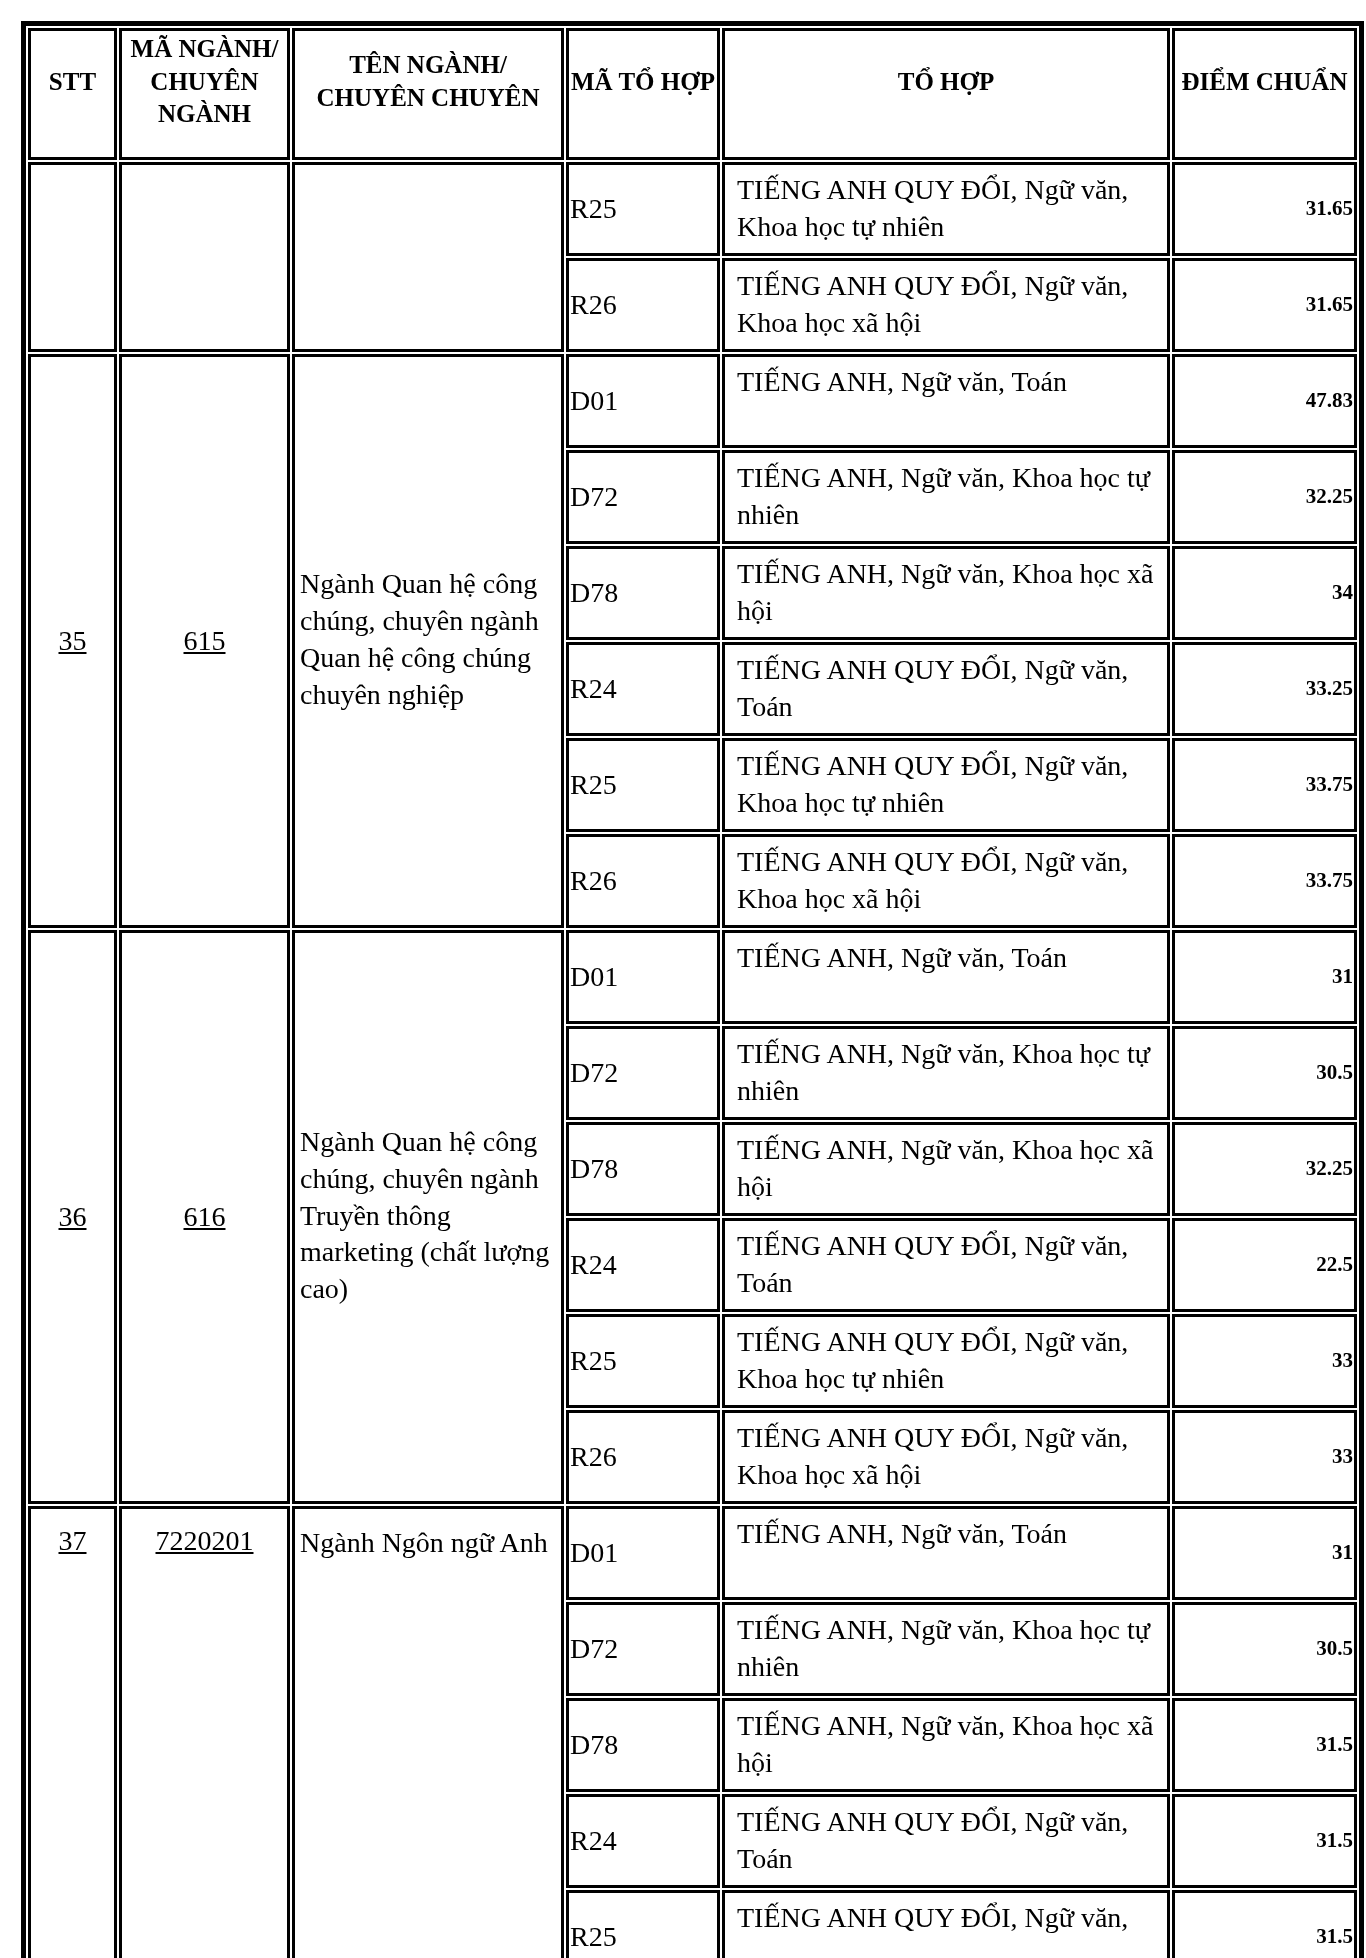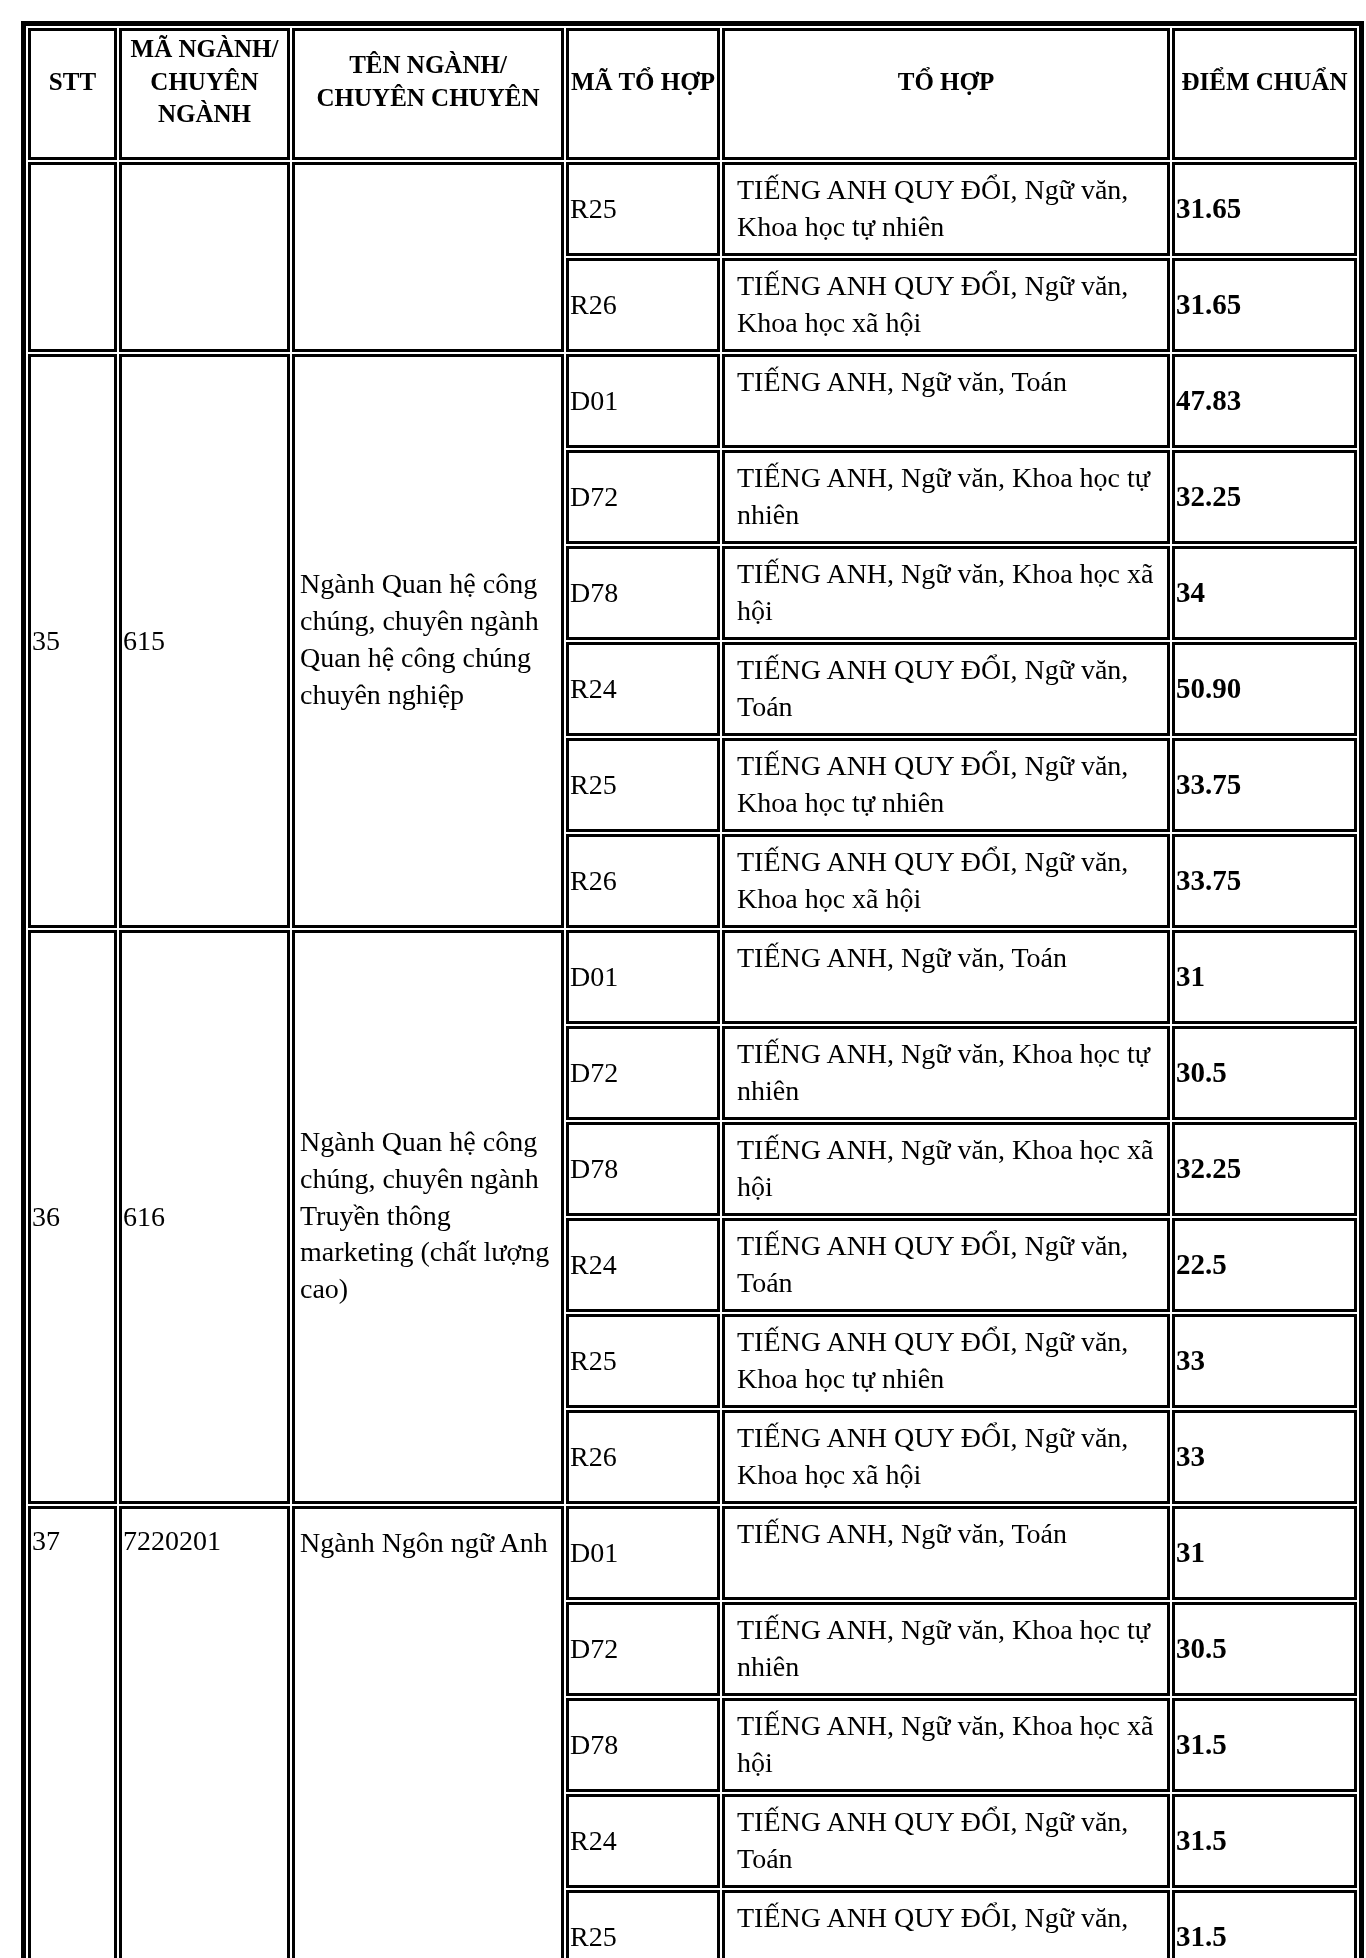--- a/index.html
+++ b/index.html
@@ -40,45 +40,47 @@
     vertical-align: middle;
     white-space: pre-line;
     height: 120px;
     padding: 2px 2px 26px 2px;
   }
   td {
     font-size: 28px;
     height: 94px;
   }
   .c-stt, .c-mcode {
-    vertical-align: middle;
+    text-align: center;
+    vertical-align: middle;
+    text-decoration: underline;
   }
   .c-mname {
     text-align: left;
     vertical-align: middle;
     padding: 1px 2px 2px 5px;
     white-space: pre-line;
     line-height: 1.32;
   }
   .c-ccode {
     text-align: left;
     vertical-align: middle;
   }
   .c-combo {
     text-align: left;
     vertical-align: top;
     padding: 6px 8px 2px 12px;
     white-space: pre-line;
     line-height: 1.35;
   }
   .c-score {
-    text-align: left;
+    text-align: right;
     vertical-align: middle;
     font-weight: bold;
-    font-size: 29px;
+    font-size: 21px;
   }
   .vtop {
     vertical-align: top;
     padding-top: 16px;
   }
 </style>
 </head>
 <body>
 
 <div class="page">
@@ -142,21 +144,21 @@
       <tr>
         <td class="c-ccode">D78</td>
         <td class="c-combo">TIẾNG ANH, Ngữ văn, Khoa học xã
 hội</td>
         <td class="c-score">34</td>
       </tr>
       <tr>
         <td class="c-ccode">R24</td>
         <td class="c-combo">TIẾNG ANH QUY ĐỔI, Ngữ văn,
 Toán</td>
-        <td class="c-score">50.90</td>
+        <td class="c-score">33.25</td>
       </tr>
       <tr>
         <td class="c-ccode">R25</td>
         <td class="c-combo">TIẾNG ANH QUY ĐỔI, Ngữ văn,
 Khoa học tự nhiên</td>
         <td class="c-score">33.75</td>
       </tr>
       <tr>
         <td class="c-ccode">R26</td>
         <td class="c-combo">TIẾNG ANH QUY ĐỔI, Ngữ văn,

